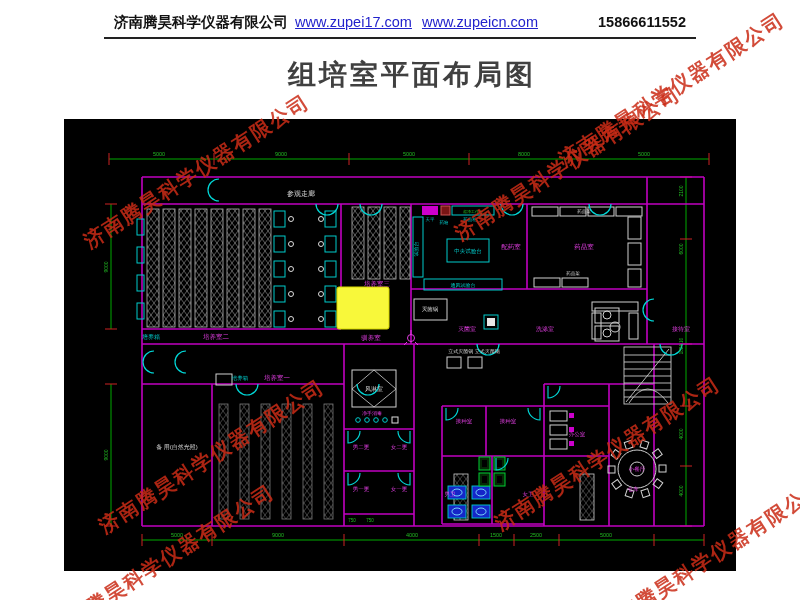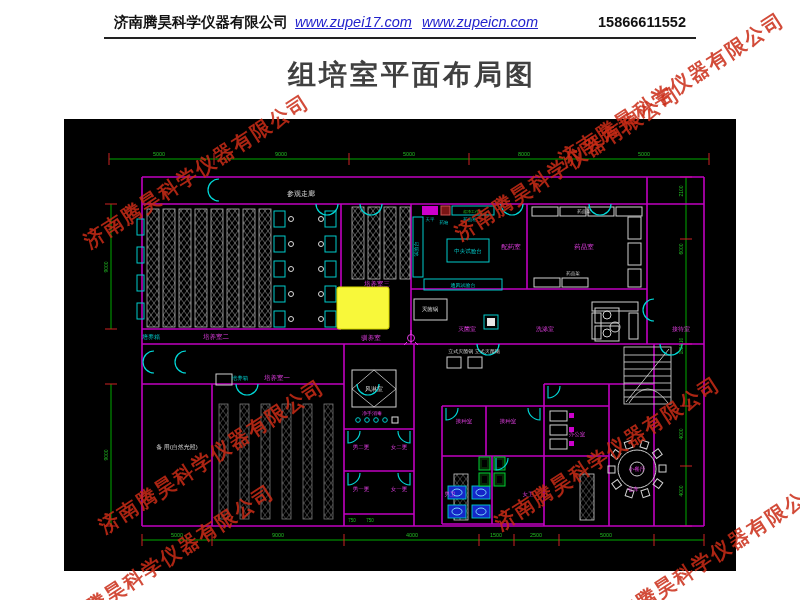--- a/index.html
+++ b/index.html
@@ -1,20 +1,20 @@
 <!DOCTYPE html>
 <html><head>
 <meta charset="utf-8">
 <style>
   html,body{margin:0;padding:0;width:800px;height:600px;overflow:hidden;background:#fff;
     font-family:"Liberation Sans","DejaVu Sans",sans-serif;position:relative;}
   #page{position:absolute;inset:0;width:800px;height:600px;}
   .hdr{position:absolute;top:13px;left:0;width:800px;text-align:center;font-size:14.5px;color:#111;white-space:nowrap;}
   .hdr .co{font-weight:bold;}
-  .hdr a{color:#2222cc;text-decoration:underline;margin:0 3px;font-style:italic;}
+  .hdr a{color:#2222cc;text-decoration:underline;margin:0 3px;}
   .hdr .ph{margin-left:53px;font-weight:bold;}
   .rule{position:absolute;top:37px;left:104px;width:592px;border-top:2px solid #222;}
   .title{position:absolute;top:56px;left:0;width:800px;text-align:center;font-size:28px;font-weight:bold;
     letter-spacing:3px;color:#404040;padding-left:12px;}
   .canvas{position:absolute;left:64px;top:119px;width:672px;height:452px;background:#000;}
   .wm{position:absolute;color:rgba(202,44,22,.85);font-size:20px;font-weight:bold;letter-spacing:2px;
     white-space:nowrap;transform:rotate(-33deg);pointer-events:none;z-index:5;}
   svg text{font-family:"Liberation Sans","DejaVu Sans",sans-serif;}
 </style>
 </head>

